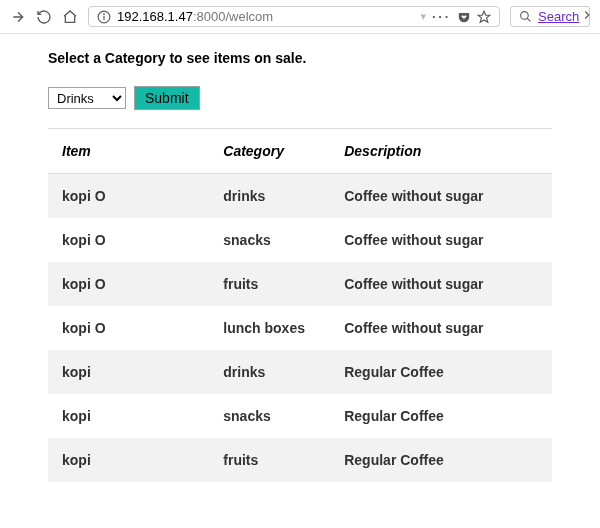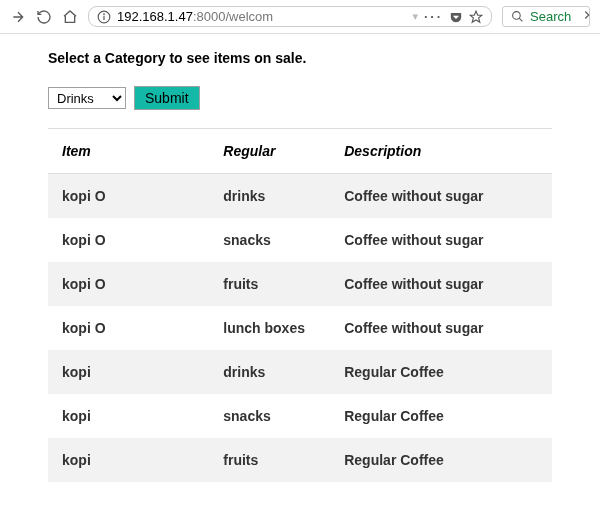--- a/index.html
+++ b/index.html
@@ -20,21 +20,21 @@
       padding: 6px 10px;
       border-bottom: 1px solid #ddd;
       color: #5a5a5a;
     }
     .url-bar {
       flex: 1;
       display: flex;
       align-items: center;
       gap: 6px;
       border: 1px solid #ccc;
-      border-radius: 9px;
+      border-radius: 4px;
       padding: 2px 8px;
       min-width: 0;
       font-size: 13px;
       background: #fff;
       overflow: hidden;
     }
     .url-text {
       flex: 1;
       white-space: nowrap;
       overflow: hidden;
@@ -42,24 +42,25 @@
       color: #777;
     }
     .url-text .ip { color: #000; }
     .search-box {
       display: flex;
       align-items: center;
       gap: 6px;
       border: 1px solid #ccc;
       border-radius: 3px;
       padding: 2px 8px;
-      width: 88px;
-      font-size: 13px;
-      color: #15803d;
-      background: #fff;
+      width: 80px;
+      font-size: 13px;
+      color: #6d28d9;
+      background: #fff;
+      text-decoration: underline;
     }
     .tb-icon {
       display: inline-flex;
       flex: 0 0 auto;
     }
     .chevron { color: #bbb; font-size: 11px; }
 
     
     .page {
       padding: 16px 48px 24px 48px;
@@ -208,21 +209,21 @@
       <select class="category">
         <option>Drinks</option>
       </select>
       <button class="submit">Submit</button>
     </div>
 
     <table class="items">
       <thead>
         <tr>
           <th class="col-item">Item</th>
-          <th class="col-cat">Regular</th>
+          <th class="col-cat">Category</th>
           <th class="col-desc">Description</th>
         </tr>
       </thead>
       <tbody>
         <tr>
           <td>kopi O</td>
           <td>drinks</td>
           <td>Coffee without sugar</td>
         </tr>
         <tr>

